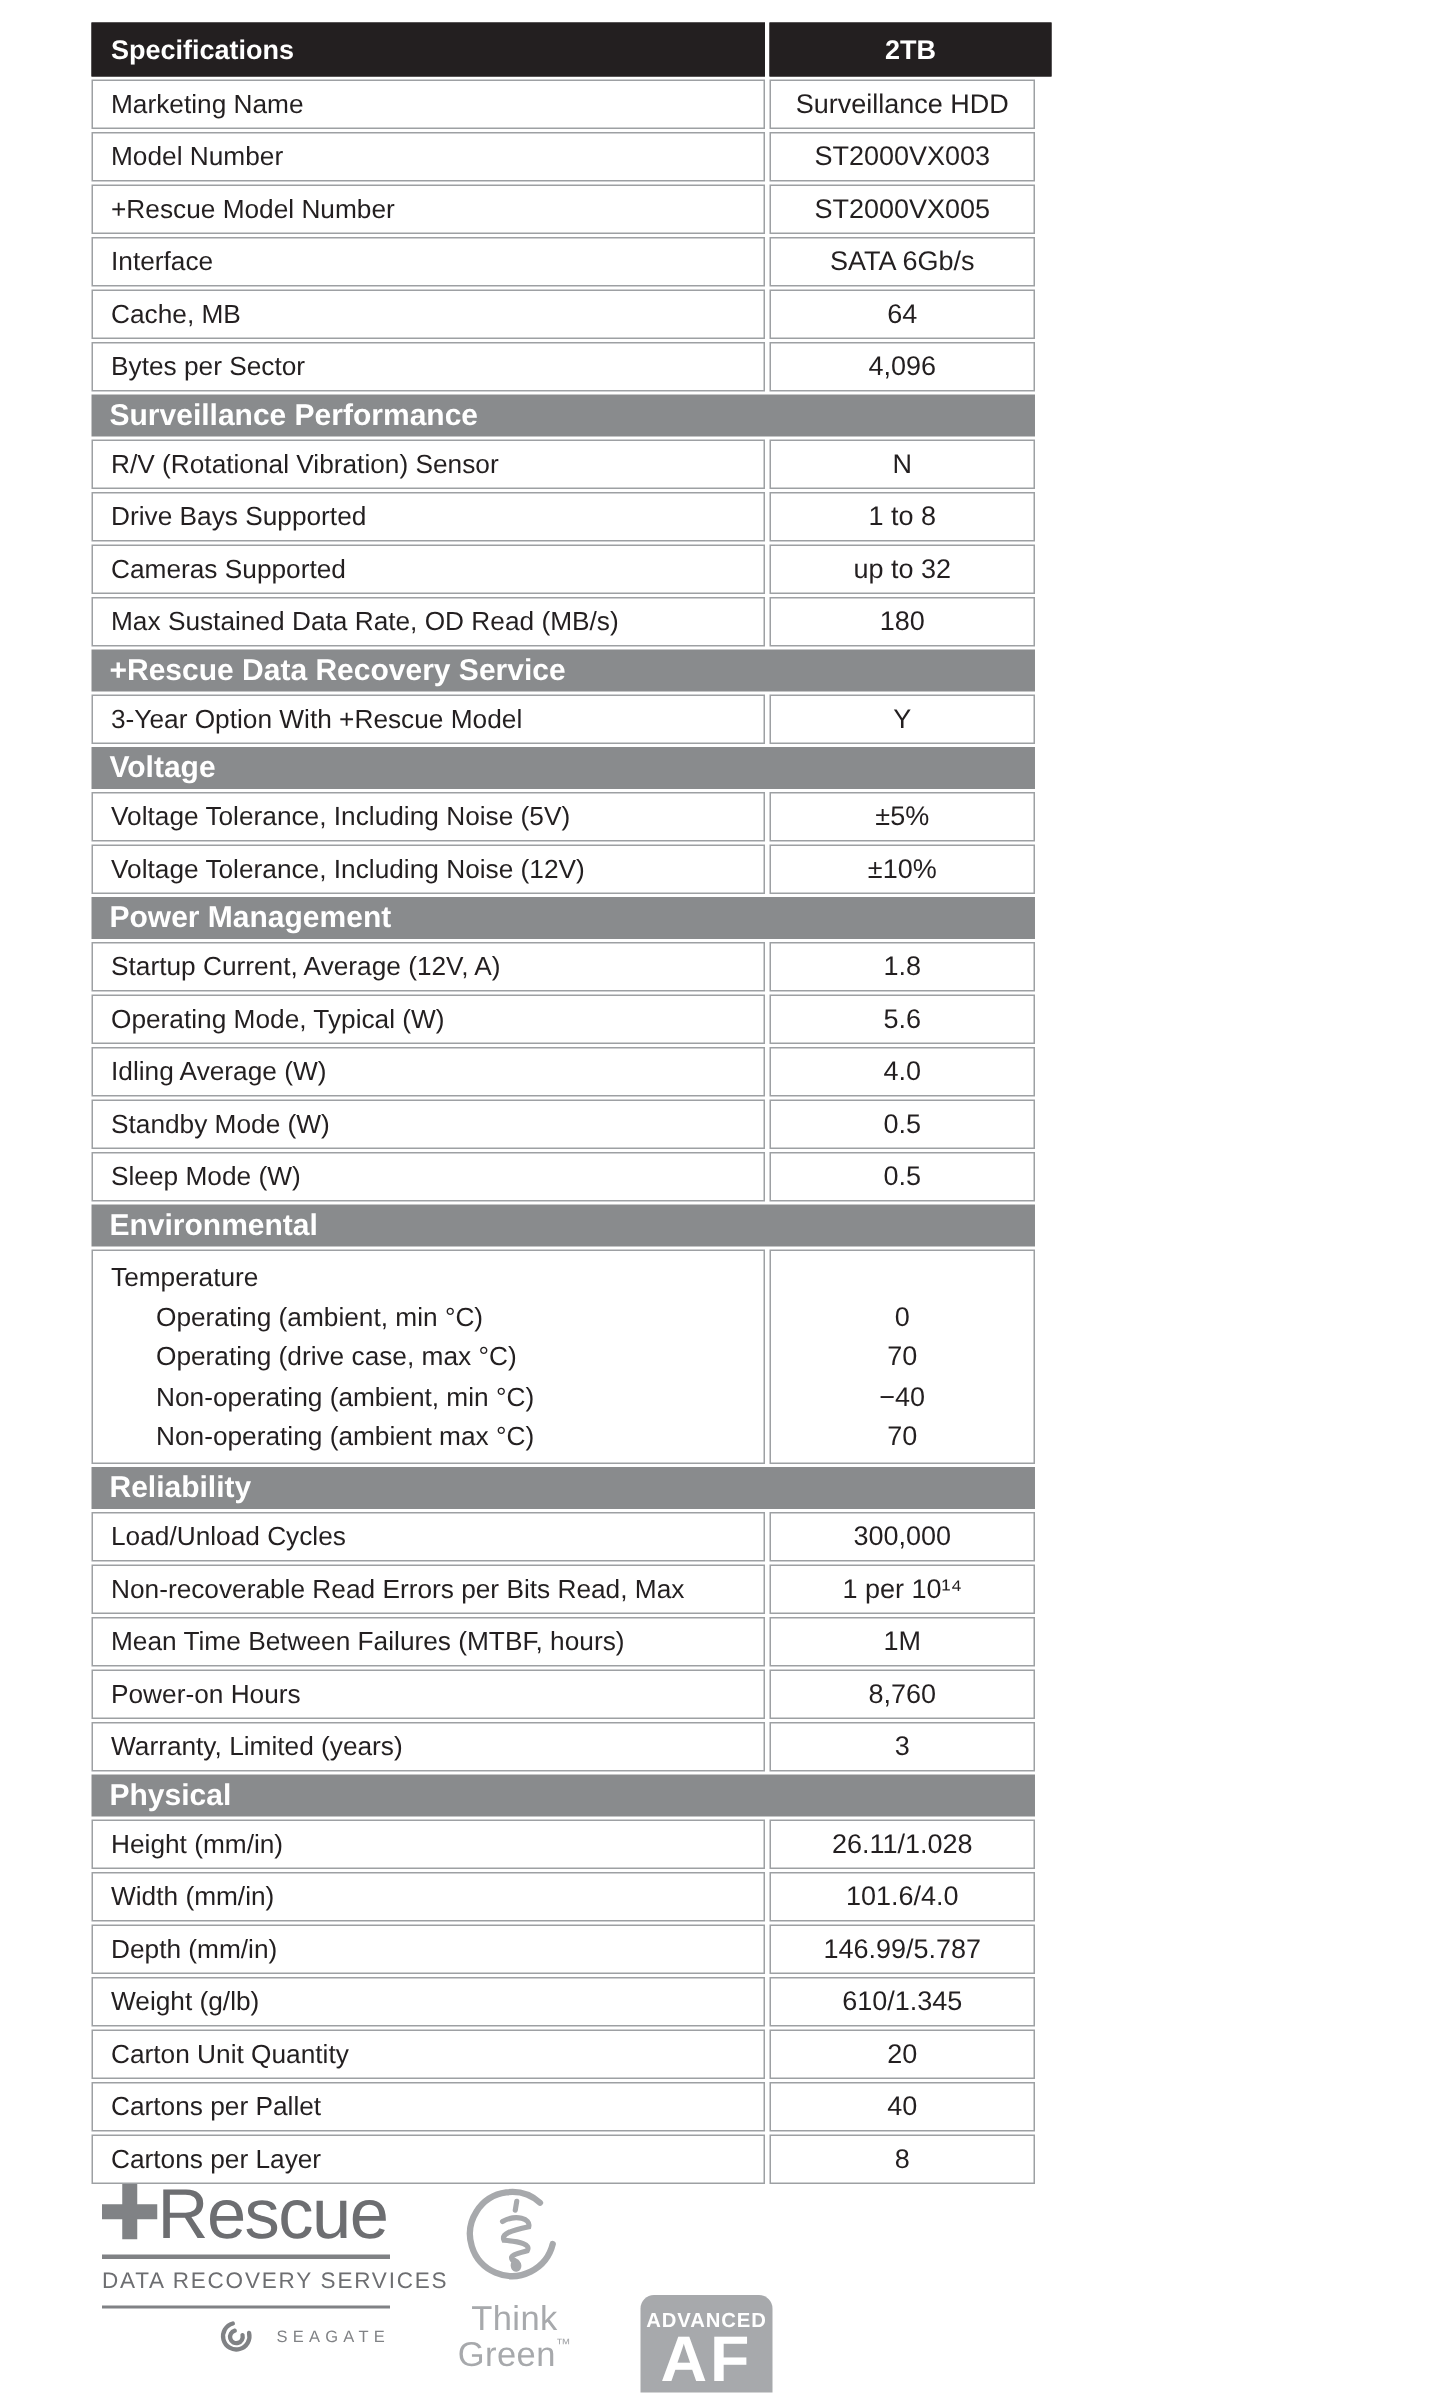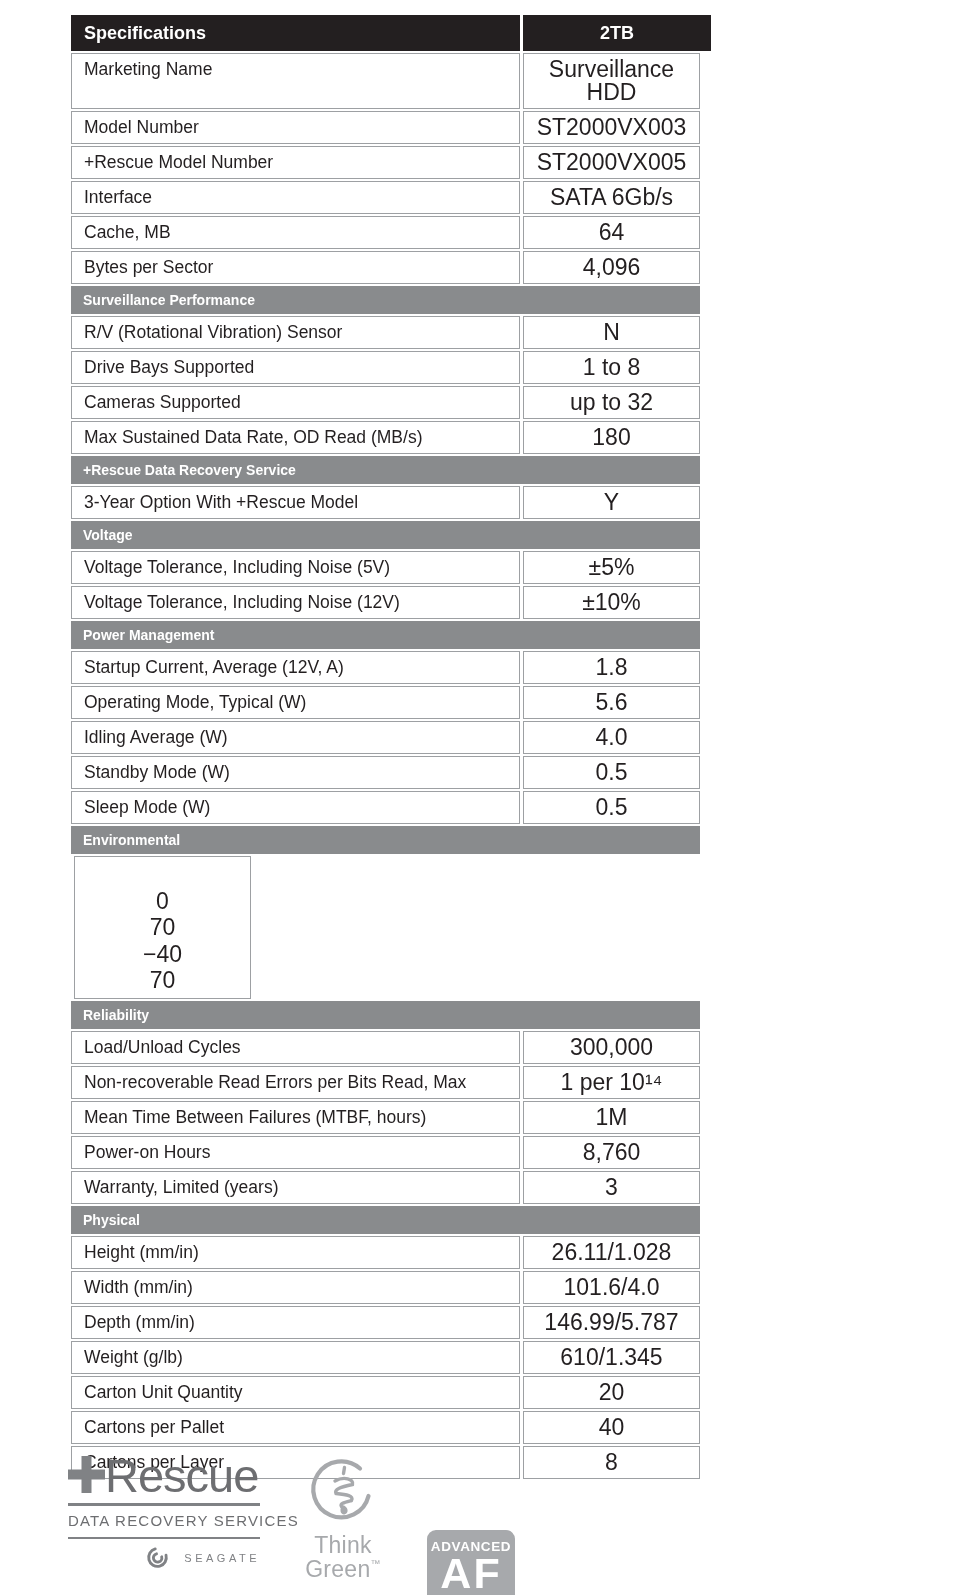--- a/index.html
+++ b/index.html
@@ -10,32 +10,32 @@
     --logo-gray-dark:#808285; --logo-gray-mid:#6d6e71; --logo-gray-light:#a7a9ac;
     --af-badge-bg:#a7a9ac;
   }
   html,body{margin:0;padding:0;}
   body{
     width:960px;height:1595px;background:#ffffff;position:relative;
     font-family:"Liberation Sans", sans-serif;color:var(--body-text);
     -webkit-font-smoothing:antialiased;
   }
   
-  .spec-table{position:absolute;left:60px;top:15px;width:704px;padding-left:11px;}
+  .spec-table{position:absolute;left:50px;top:15px;width:704px;padding-left:11px;}
   .row{display:flex;margin-bottom:2px;}
   .cell{box-sizing:border-box;border:1px solid var(--cell-border);background:#fff;}
   .cell.label{width:449px;padding:4px 8px 4px 12px;font-size:17.5px;line-height:23px;font-weight:500;}
-  .cell.value{width:177px;margin-left:3px;padding:4px 2px;font-size:23px;line-height:23px;
+  .cell.value{width:177px;margin-left:3px;padding:4px 2px;font-size:18px;line-height:23px;
               text-align:center;font-weight:500;}
   .row.head .cell{background:var(--table-header-bg);color:var(--table-header-text);
                   border-color:var(--table-header-bg);font-weight:bold;font-size:18px;
                   line-height:20px;padding-top:7px;padding-bottom:7px;}
   .row.head .cell.value{width:188px;}
   .section-cell{width:629px;box-sizing:border-box;background:var(--section-bg);
-                color:var(--section-text);font-weight:bold;font-size:14px;
+                color:var(--section-text);font-weight:bold;font-size:20px;
                 line-height:20px;padding:4px 8px 4px 12px;}
   .group-title,.subline,.subval{line-height:26.5px;}
   .subline{padding-left:30px;}
   
   .footer{position:absolute;left:0;top:0;width:960px;height:1595px;pointer-events:none;}
   .rescue-logo{position:absolute;left:68px;top:1452px;width:192px;}
   .rescue-top{display:flex;align-items:flex-start;}
   .plus-icon{width:37px;height:37px;flex:0 0 37px;margin-top:4px;}
   .plus-icon rect{fill:var(--logo-gray-dark);}
   .rescue-word{font-size:47px;color:var(--logo-gray-mid);letter-spacing:-1px;line-height:47px;}
@@ -146,20 +146,27 @@
       <div class="cell value">0.5</div>
     </div>
     <div class="row data">
       <div class="cell label">Sleep Mode (W)</div>
       <div class="cell value">0.5</div>
     </div>
     <div class="row section">
       <div class="section-cell">Environmental</div>
     </div>
     <div class="row data">
+      <div class="cell label">
+        <div class="group-title">Temperature</div>
+        <div class="subline">Operating (ambient, min °C)</div>
+        <div class="subline">Operating (drive case, max °C)</div>
+        <div class="subline">Non-operating (ambient, min °C)</div>
+        <div class="subline">Non-operating (ambient max °C)</div>
+      </div>
       <div class="cell value">
         <div class="subval">&nbsp;</div>
         <div class="subval">0</div>
         <div class="subval">70</div>
         <div class="subval">−40</div>
         <div class="subval">70</div>
       </div>
     </div>
     <div class="row section">
       <div class="section-cell">Reliability</div>

